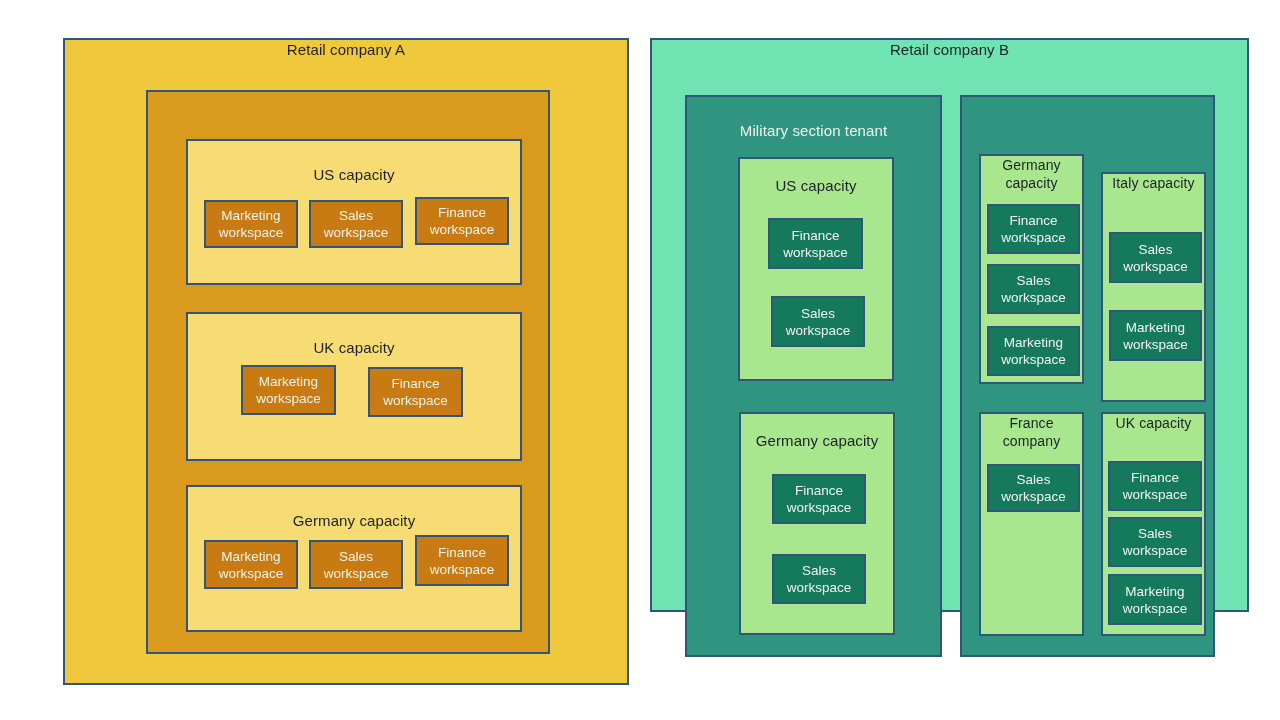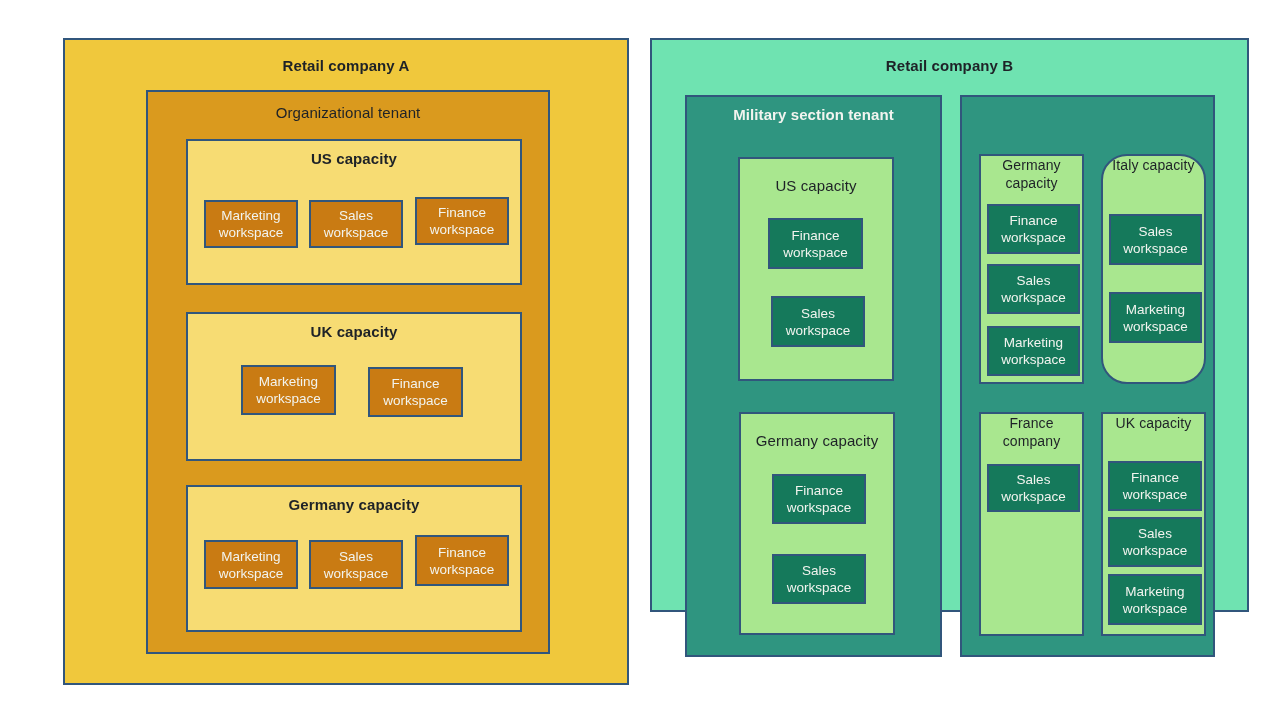--- a/index.html
+++ b/index.html
@@ -40,36 +40,35 @@
   .ws {
     display: flex;
     align-items: center;
     justify-content: center;
     text-align: center;
     font-size: 13.5px;
     line-height: 17px;
     color: var(--text-light, #F2F4EF);
     padding: 7px;
   }
-  .pt14 { padding-top: 16px; font-weight: bold; }
-  .pt12 { padding-top: 8px; font-weight: bold; }
+  .pt14 { padding-top: 0; }
+  .pt12 { padding-top: 24px; }
   .pt11 { padding-top: 11px; }
   .pt17 { padding-top: 17px; }
   .pt9  { padding-top: 9px; }
 </style>
 </head>
 <body>
 
 <div class="canvas">
 
   <section class="box company-a" style="left:63px; top:38px; width:566px; height:647px;">
     <div class="title pt14">Retail company A</div>
 
     <div class="box tenant-a" style="left:81px; top:50px; width:404px; height:564px;">
-      <div class="title pt11">Organizational tenant</div>
 
       <div class="box capacity-a" style="left:38px; top:47px; width:336px; height:146px;">
         <div class="title pt12">US capacity</div>
         <div class="box ws ws-a" style="left:16px;  top:59px; width:94px; height:48px;">
             <span>Marketing workspace</span>
           </div>
         <div class="box ws ws-a" style="left:121px; top:59px; width:94px; height:48px;">
             <span>Sales workspace</span>
           </div>
         <div class="box ws ws-a" style="left:227px; top:56px; width:94px; height:48px;">
@@ -137,21 +136,21 @@
             <span>Finance workspace</span>
           </div>
         <div class="box ws ws-b" style="left:6px; top:108px; width:93px; height:50px;">
             <span>Sales workspace</span>
           </div>
         <div class="box ws ws-b" style="left:6px; top:170px; width:93px; height:50px;">
             <span>Marketing workspace</span>
           </div>
       </div>
 
-      <div class="box capacity-b" style="left:139px; top:57px; width:105px; height:230px;border-radius:26px;">
+      <div class="box capacity-b" style="left:139px; top:75px; width:105px; height:230px;">
         <div class="title small pt9">Italy capacity</div>
         <div class="box ws ws-b" style="left:6px; top:58px;  width:93px; height:51px;">
             <span>Sales workspace</span>
           </div>
         <div class="box ws ws-b" style="left:6px; top:136px; width:93px; height:51px;">
             <span>Marketing workspace</span>
           </div>
       </div>
 
       <div class="box capacity-b" style="left:17px; top:315px; width:105px; height:224px;">

